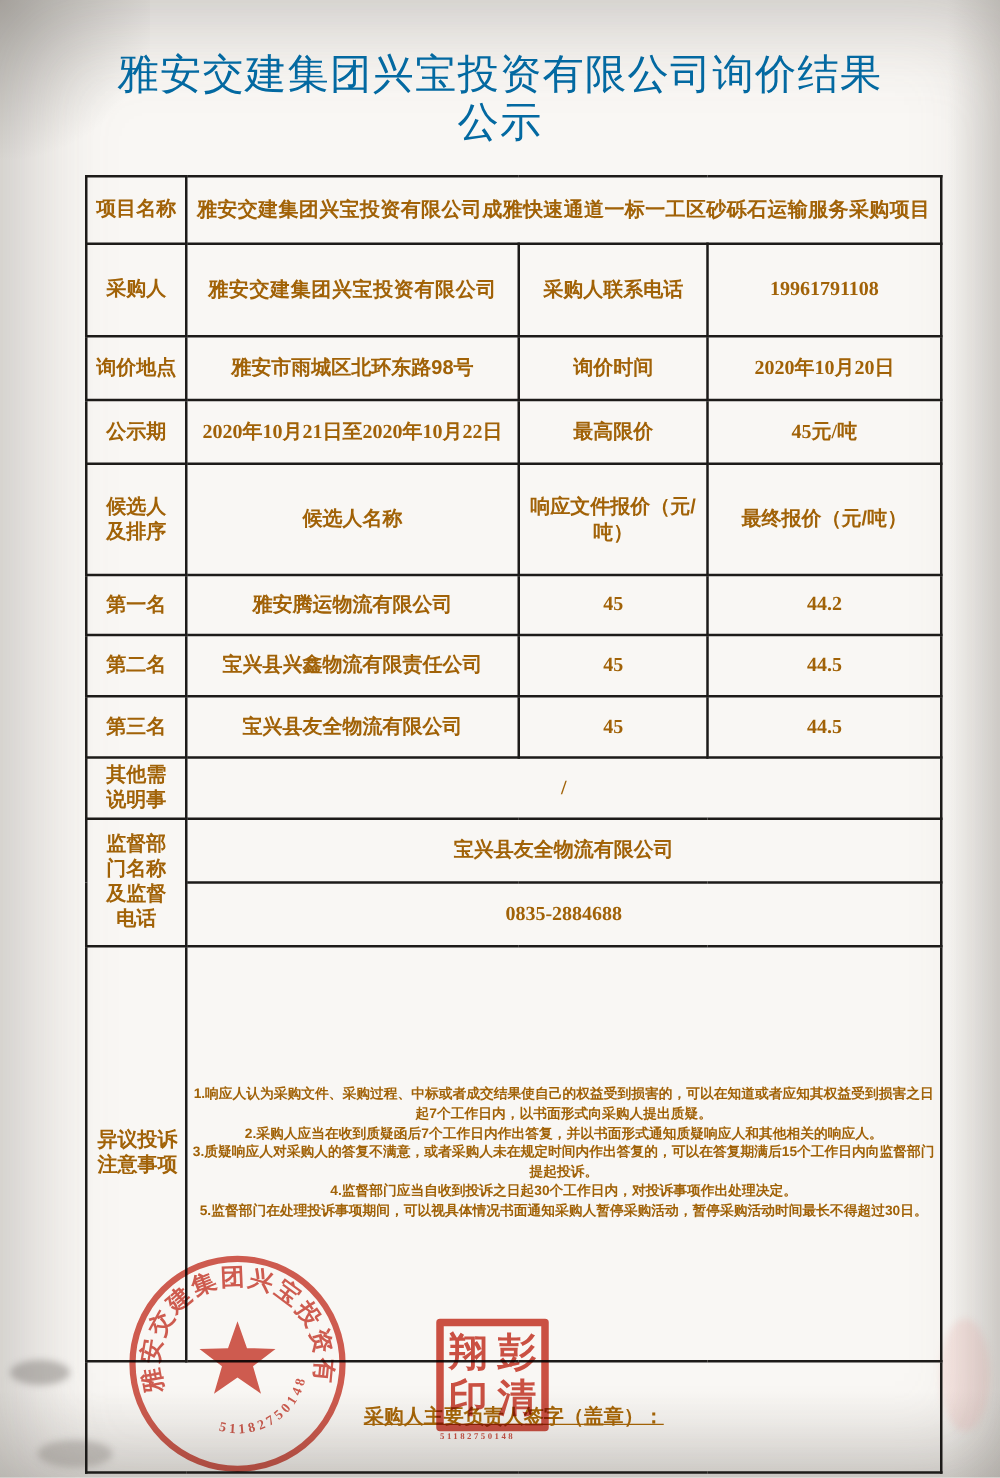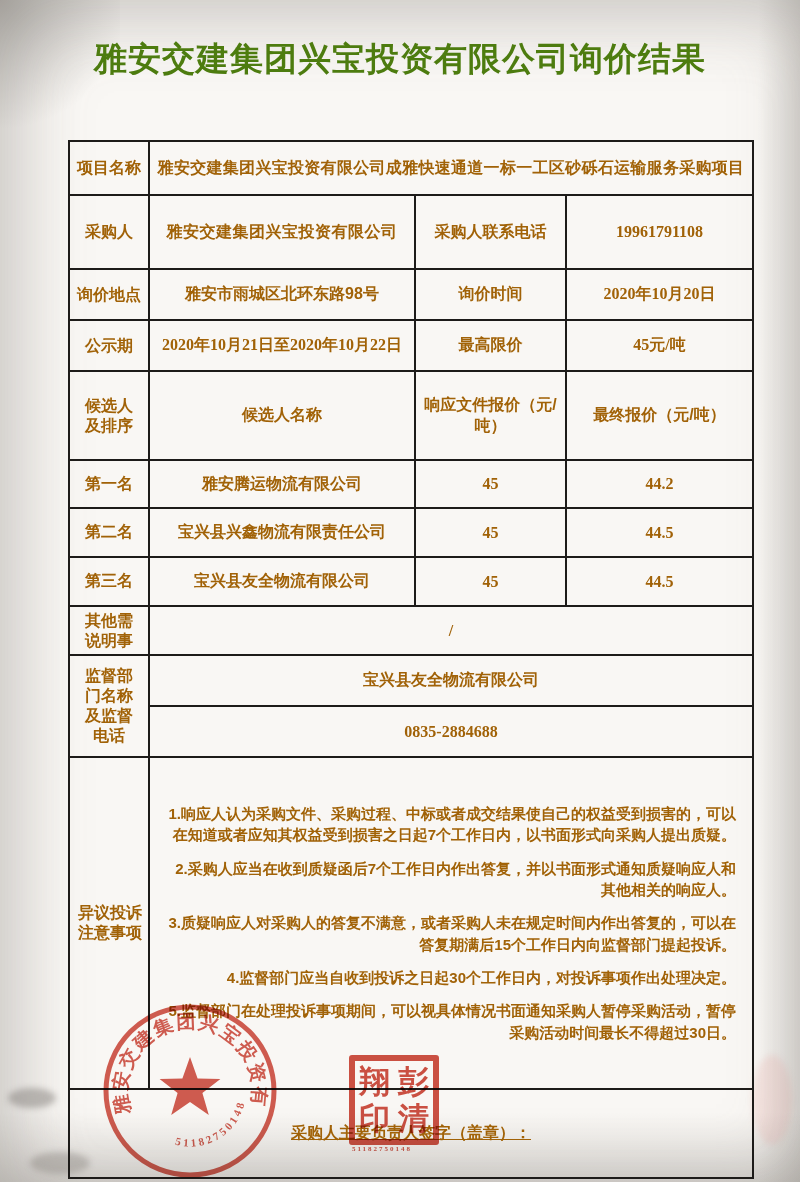--- a/index.html
+++ b/index.html
@@ -19,41 +19,41 @@
     background:linear-gradient(to bottom, rgba(110,105,98,0), rgba(110,105,98,.20));}
   .right-shade{position:absolute;right:0;top:0;width:42px;height:100%;
     background:linear-gradient(to right, rgba(110,105,98,0), rgba(110,105,98,.18));}
   .smudge{position:absolute;border-radius:50%;filter:blur(3px);}
   .smudge.g1{left:8px;top:1088px;width:48px;height:20px;background:rgba(120,116,110,.45);}
   .smudge.g2{left:30px;top:1152px;width:60px;height:22px;background:rgba(120,116,110,.35);}
   .smudge.p1{left:752px;top:1055px;width:40px;height:90px;background:rgba(224,120,110,.14);}
 
   .doc-title{
     position:absolute;left:0;top:40px;width:100%;
-    text-align:center;font-weight:bold;color:#4d7c0f;
+    text-align:center;font-weight:normal;color:#0369a1;
     font-size:33px;line-height:1.18;letter-spacing:1px;
   }
 
   table.form{
     position:absolute;left:68px;top:140px;width:684px;
     border-collapse:collapse;table-layout:fixed;color:#a16207;
   }
   table.form td{
     border:2px solid #1d1b19;text-align:center;vertical-align:middle;
     font-weight:bold;font-size:16px;padding:2px 4px;overflow:hidden;
   }
   td.lbl span{display:inline-block;line-height:1.25;}
   .w3{width:52px;}
   .w4{width:72px;}
   .num{font-family:Liberation Serif, serif;font-size:18px;margin-left:16px;}
   .mixed{font-family:"Liberation Serif",serif;font-size:17px;}
   .cname{font-size:17px;letter-spacing:.5px;}
   .project-val{font-size:15px;letter-spacing:.3px;text-align:center;margin-top:44px;}
   .notice{text-align:left;vertical-align:middle;padding:6px 8px 6px 6px;}
-  .notice p{margin:12px;font-size:15px;line-height:1.42;font-weight:bold;text-align:right;}
+  .notice p{margin:0;font-size:11px;line-height:1.42;font-weight:bold;}
   .sig-cell{text-align:left;vertical-align:middle;padding-left:6px;font-size:17px;text-decoration:underline;}
 
   
   .stamp-round{position:absolute;left:95px;top:996px;width:190px;height:190px;
     opacity:.82;mix-blend-mode:multiply;pointer-events:none;}
   .seal-square{
     position:absolute;left:349px;top:1055px;width:78px;height:74px;
     border:6px solid #c93a2b;border-radius:3px;opacity:.88;mix-blend-mode:multiply;
     display:grid;grid-template-columns:1fr 1fr;align-items:center;justify-items:center;
     color:#c93a2b;font-weight:bold;font-size:31px;line-height:1;padding:2px 0;
@@ -70,20 +70,21 @@
 <div class="paper">
   <div class="corner-shade"></div>
   <div class="right-shade"></div>
   <div class="bottom-shade"></div>
   <div class="smudge g1"></div>
   <div class="smudge g2"></div>
   <div class="smudge p1"></div>
 
   <div class="doc-title">
     <div>雅安交建集团兴宝投资有限公司询价结果</div>
+    <div>公示</div>
   </div>
 
   <table class="form">
     <colgroup>
         <col style="width:80px">
         <col style="width:266px">
         <col style="width:151px">
         <col style="width:187px">
       </colgroup>
 

